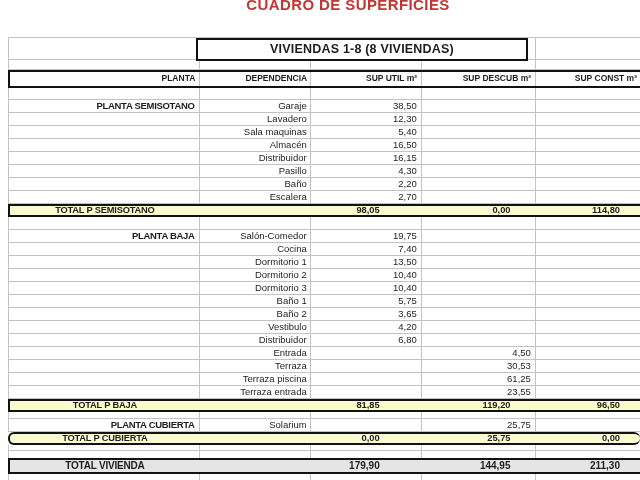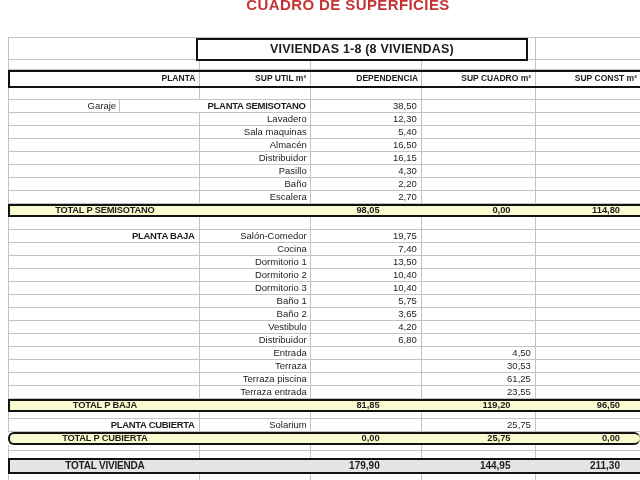--- a/index.html
+++ b/index.html
@@ -70,37 +70,37 @@
     <div class="row thin gridcells">
         <div class="cell c1"></div>
         <div class="cell c2"></div>
         <div class="cell c3"></div>
         <div class="cell c4"></div>
         <div class="cell c5"></div>
       </div>
 
     <div class="row header">
       <div class="cell c1">PLANTA</div>
+      <div class="cell c2">DEPENDENCIA</div>
       <div class="cell c3">SUP UTIL m²</div>
-      <div class="cell c2">DEPENDENCIA</div>
-      <div class="cell c4">SUP CUADRO m²</div>
+      <div class="cell c4">SUP DESCUB m²</div>
       <div class="cell c5">SUP CONST m²</div>
     </div>
 
     <div id="body">
         <div class="row gridcells sp12">
           <div class="cell c1"></div>
           <div class="cell c2"></div>
           <div class="cell c3"></div>
           <div class="cell c4"></div>
           <div class="cell c5"></div>
         </div>
         <div class="row data">
+          <div class="cell c1 b">PLANTA SEMISOTANO</div>
           <div class="cell c2">Garaje</div>
-          <div class="cell c1 b">PLANTA SEMISOTANO</div>
           <div class="cell c3">38,50</div>
           <div class="cell c4"></div>
           <div class="cell c5"></div>
         </div>
         <div class="row data">
           <div class="cell c1 b"></div>
           <div class="cell c2">Lavadero</div>
           <div class="cell c3">12,30</div>
           <div class="cell c4"></div>
           <div class="cell c5"></div>

